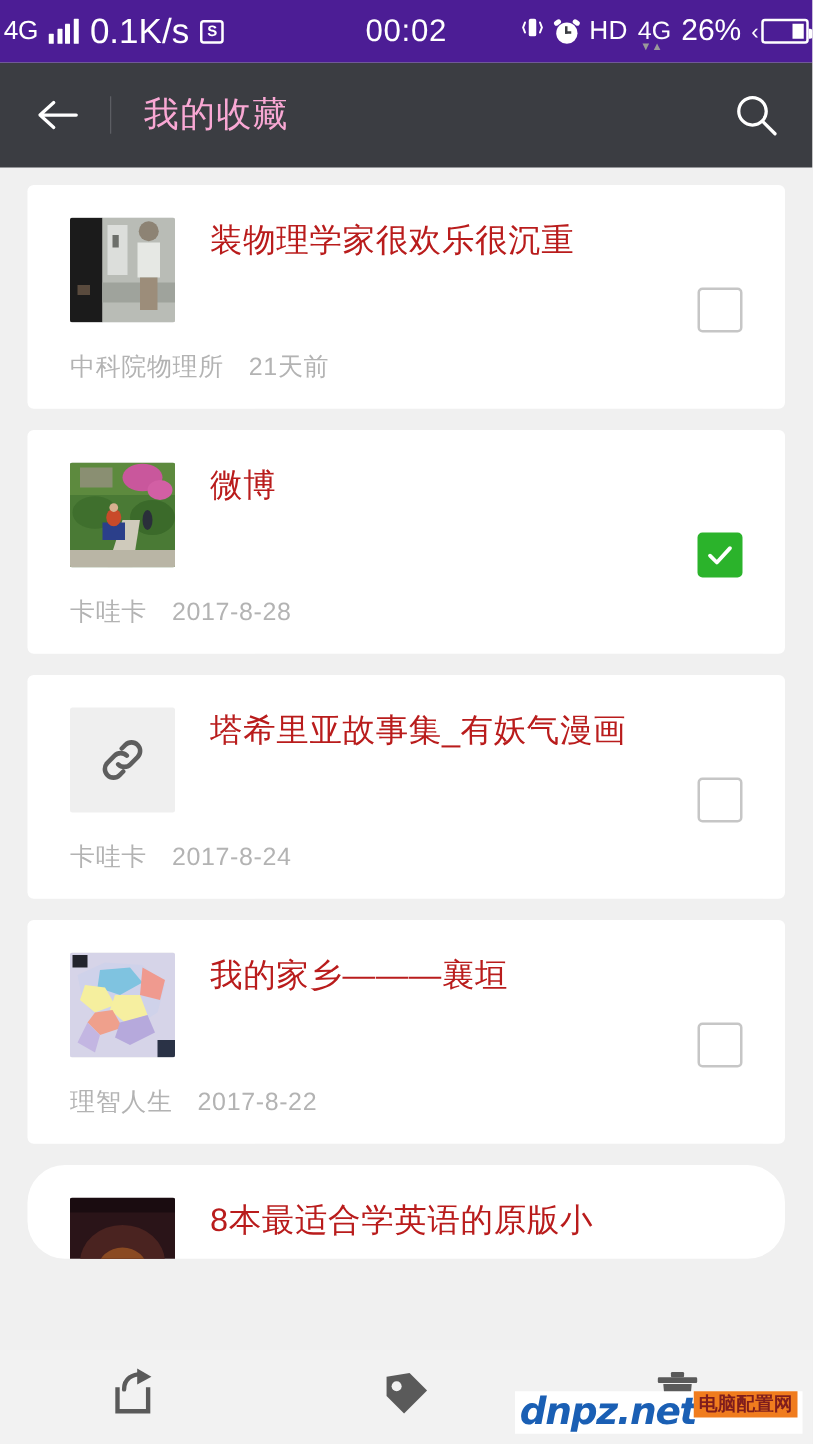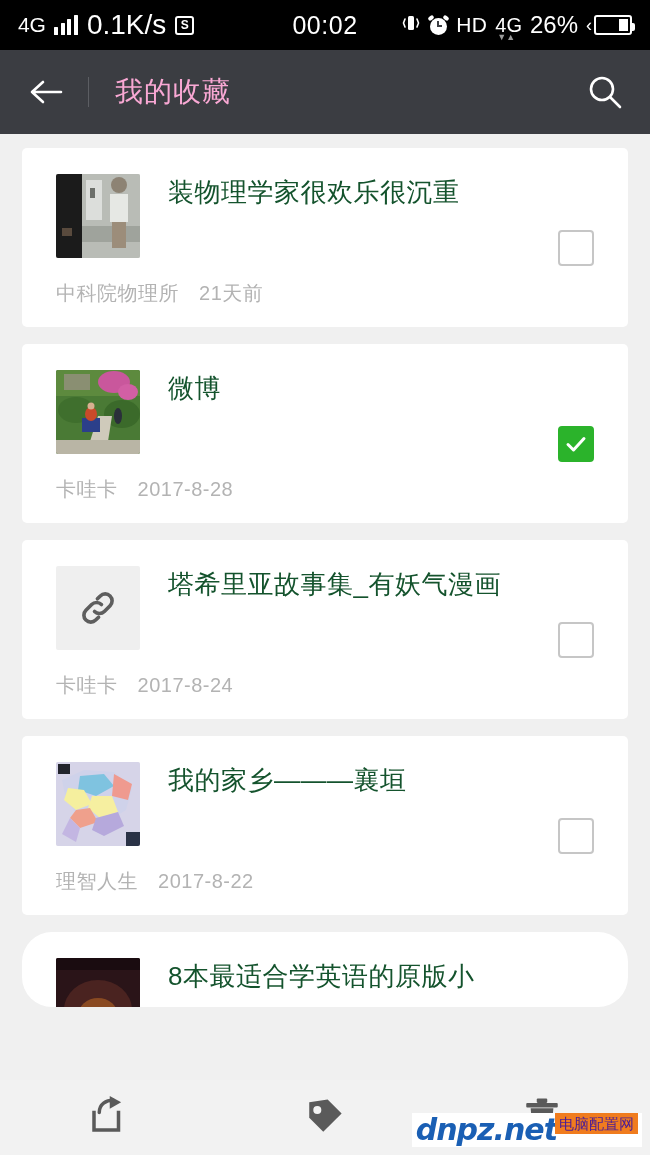--- a/index.html
+++ b/index.html
@@ -12,25 +12,25 @@
 
   body {
     font-family: "Liberation Sans", "DejaVu Sans", sans-serif;
     background: #f0f0f0;
     position: relative;
   }
 
   
   .status-bar {
     height: 50px;
-    background: #000000;
+    background: #4c1d95;
     color: #ffffff;
     display: flex;
     align-items: center;
-    padding: 0 18px;
+    padding: 0 3px;
     position: relative;
   }
   .status-left {
     display: flex;
     align-items: center;
     gap: 9px;
   }
   .status-right {
     display: flex;
     align-items: center;
@@ -214,21 +214,21 @@
   .thumb svg { display: block; }
   .thumb-inner { width: 100%; height: 100%; display:block; }
   .thumb.placeholder {
     display: flex;
     align-items: center;
     justify-content: center;
   }
   .card-title {
     margin-left: 28px;
     font-size: 26px;
-    color: #14532d;
+    color: #b91c1c;
     line-height: 1.25;
     letter-spacing: 0.5px;
     padding-top: 2px;
     flex: 1 1 auto;
     max-width: 400px;
     overflow: hidden;
     white-space: nowrap;
   }
   .card-meta {
     margin-top: 22px;
@@ -299,27 +299,27 @@
   .wm-text {
     font-family: "DejaVu Sans", sans-serif;
     font-weight: 700;
     font-style: italic;
     font-size: 30px;
     color: #1a5fb4;
     letter-spacing: -1px;
   }
   .wm-badge {
     background: #f07c1e;
-    color: #4c1d95;
+    color: #7f1d1d;
     font-size: 15px;
     padding: 3px 4px;
     margin-left: -2px;
     margin-top: -14px;
     letter-spacing: 0px;
-    font-weight: 400;
+    font-weight: 700;
   }
 </style>
 </head>
 <body>
 
 <div class="status-bar">
   <div class="status-left">
     <span class="net-type">4G</span>
     <span class="signal-bars">
         <i></i>

